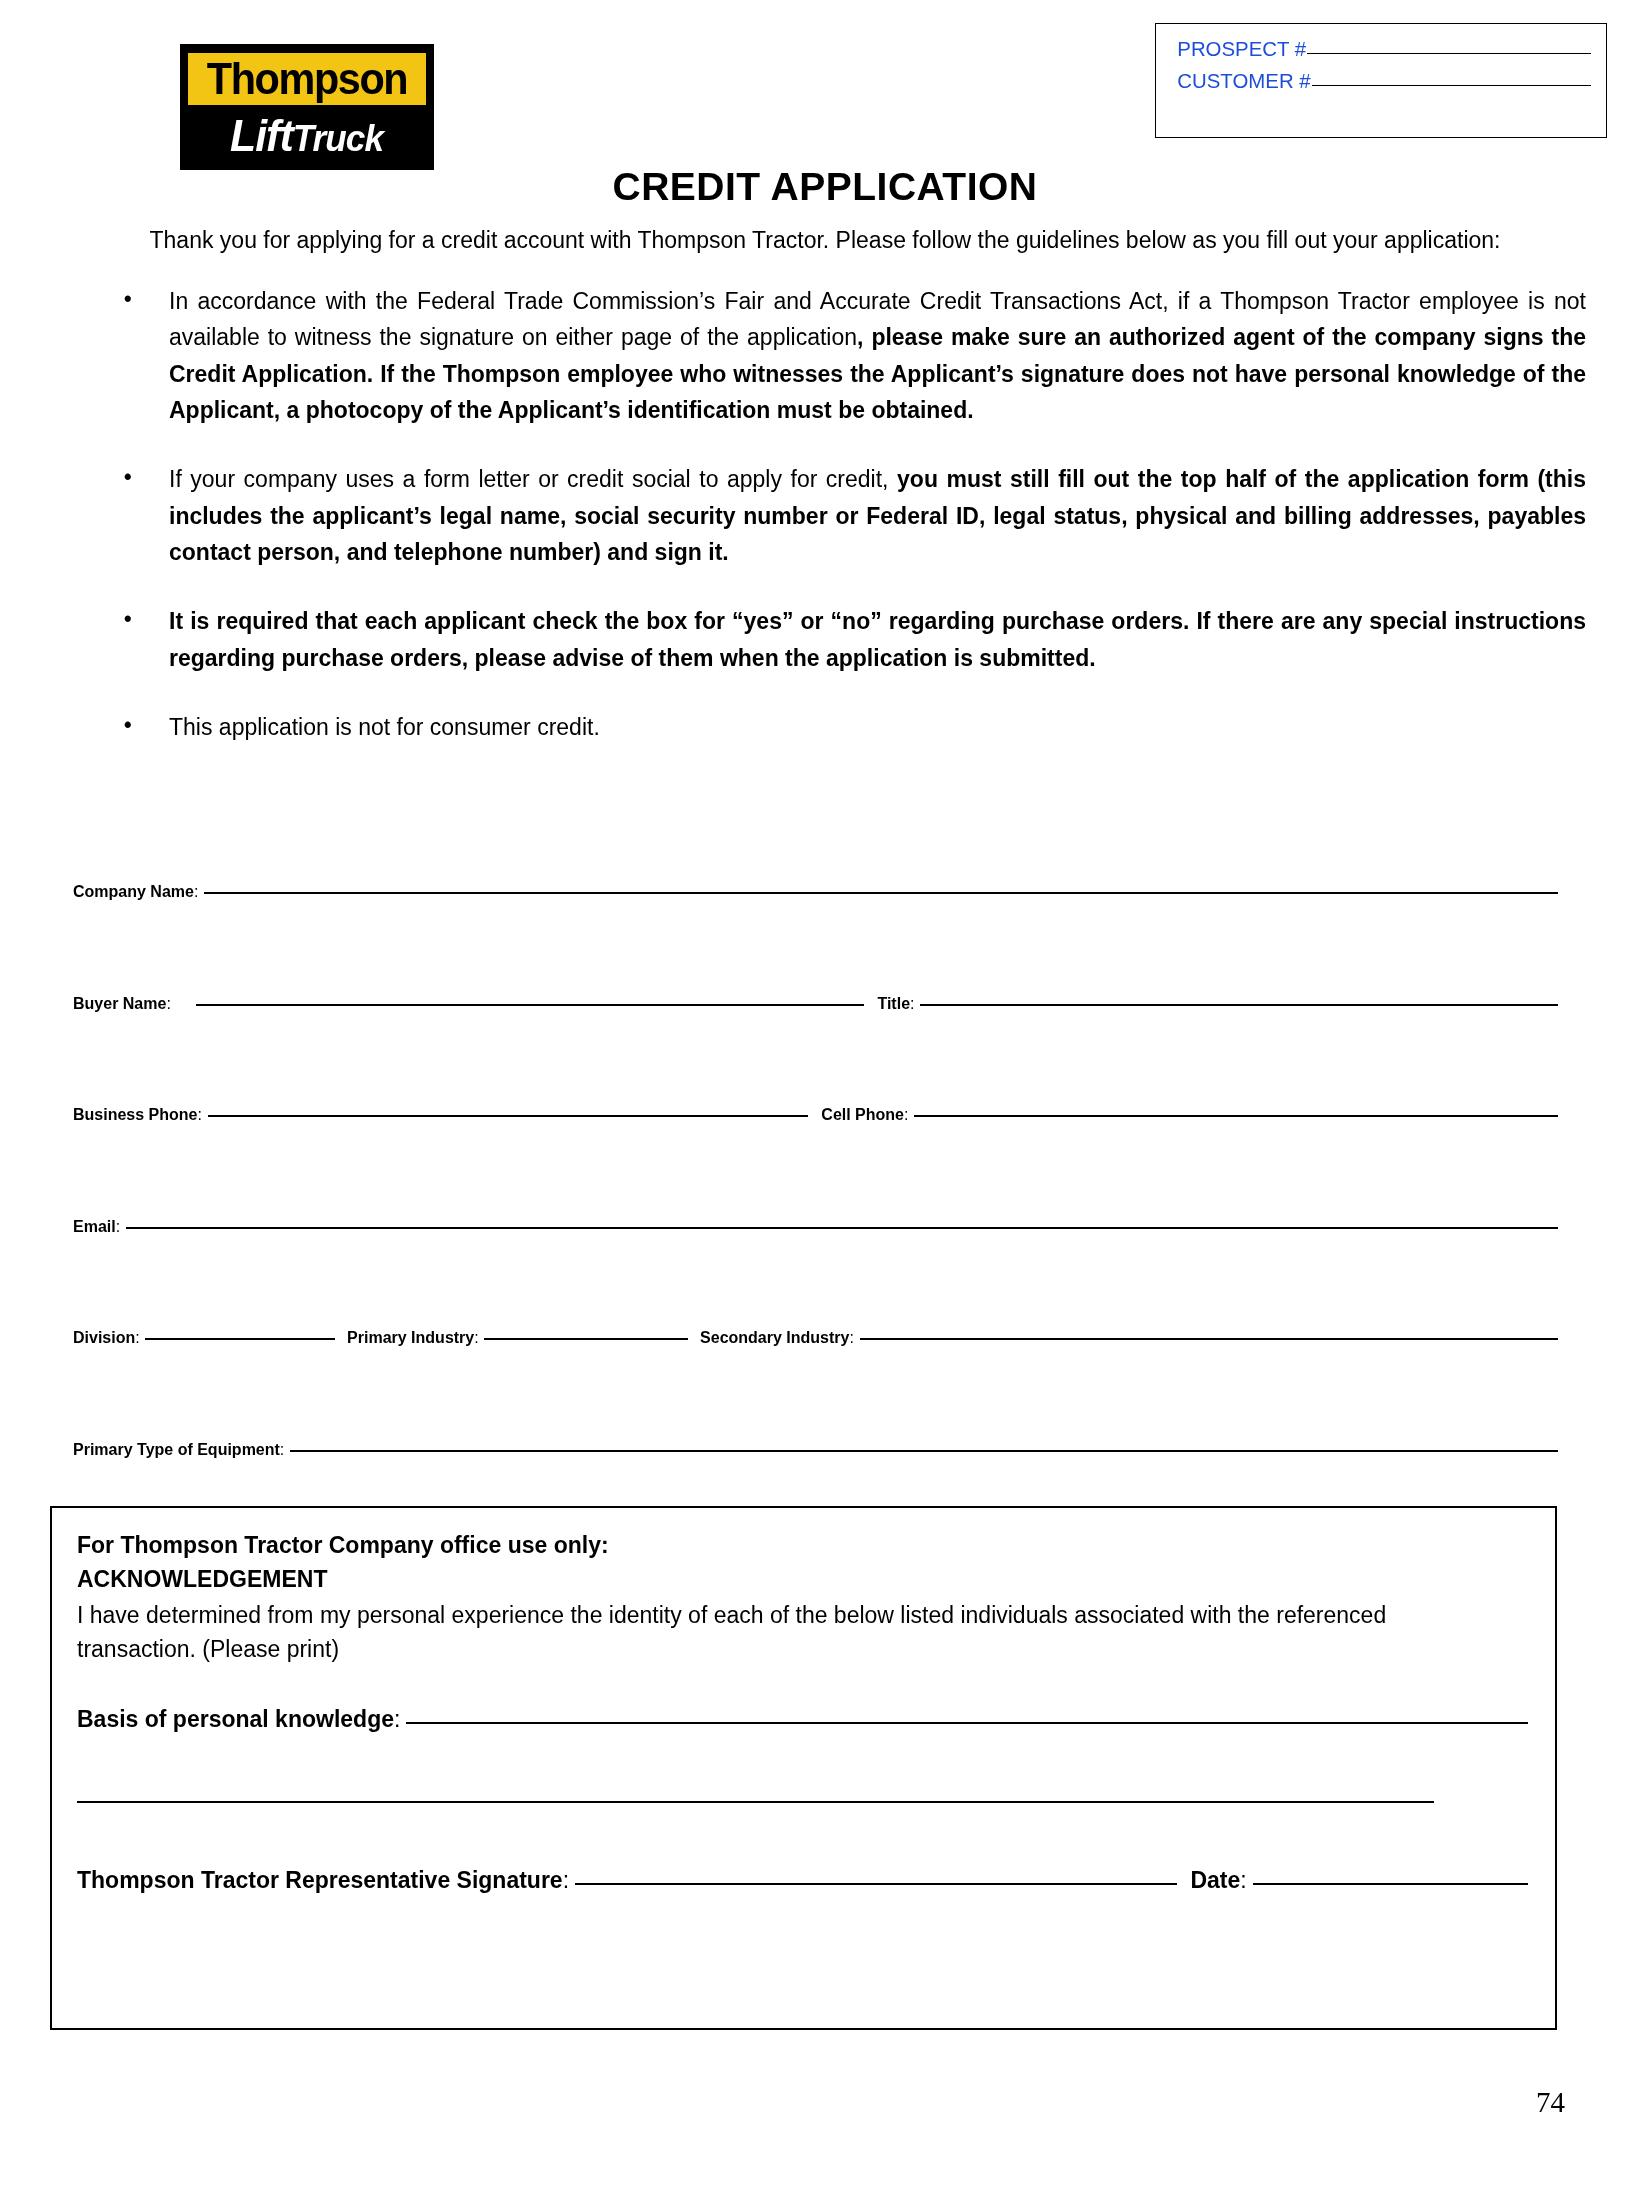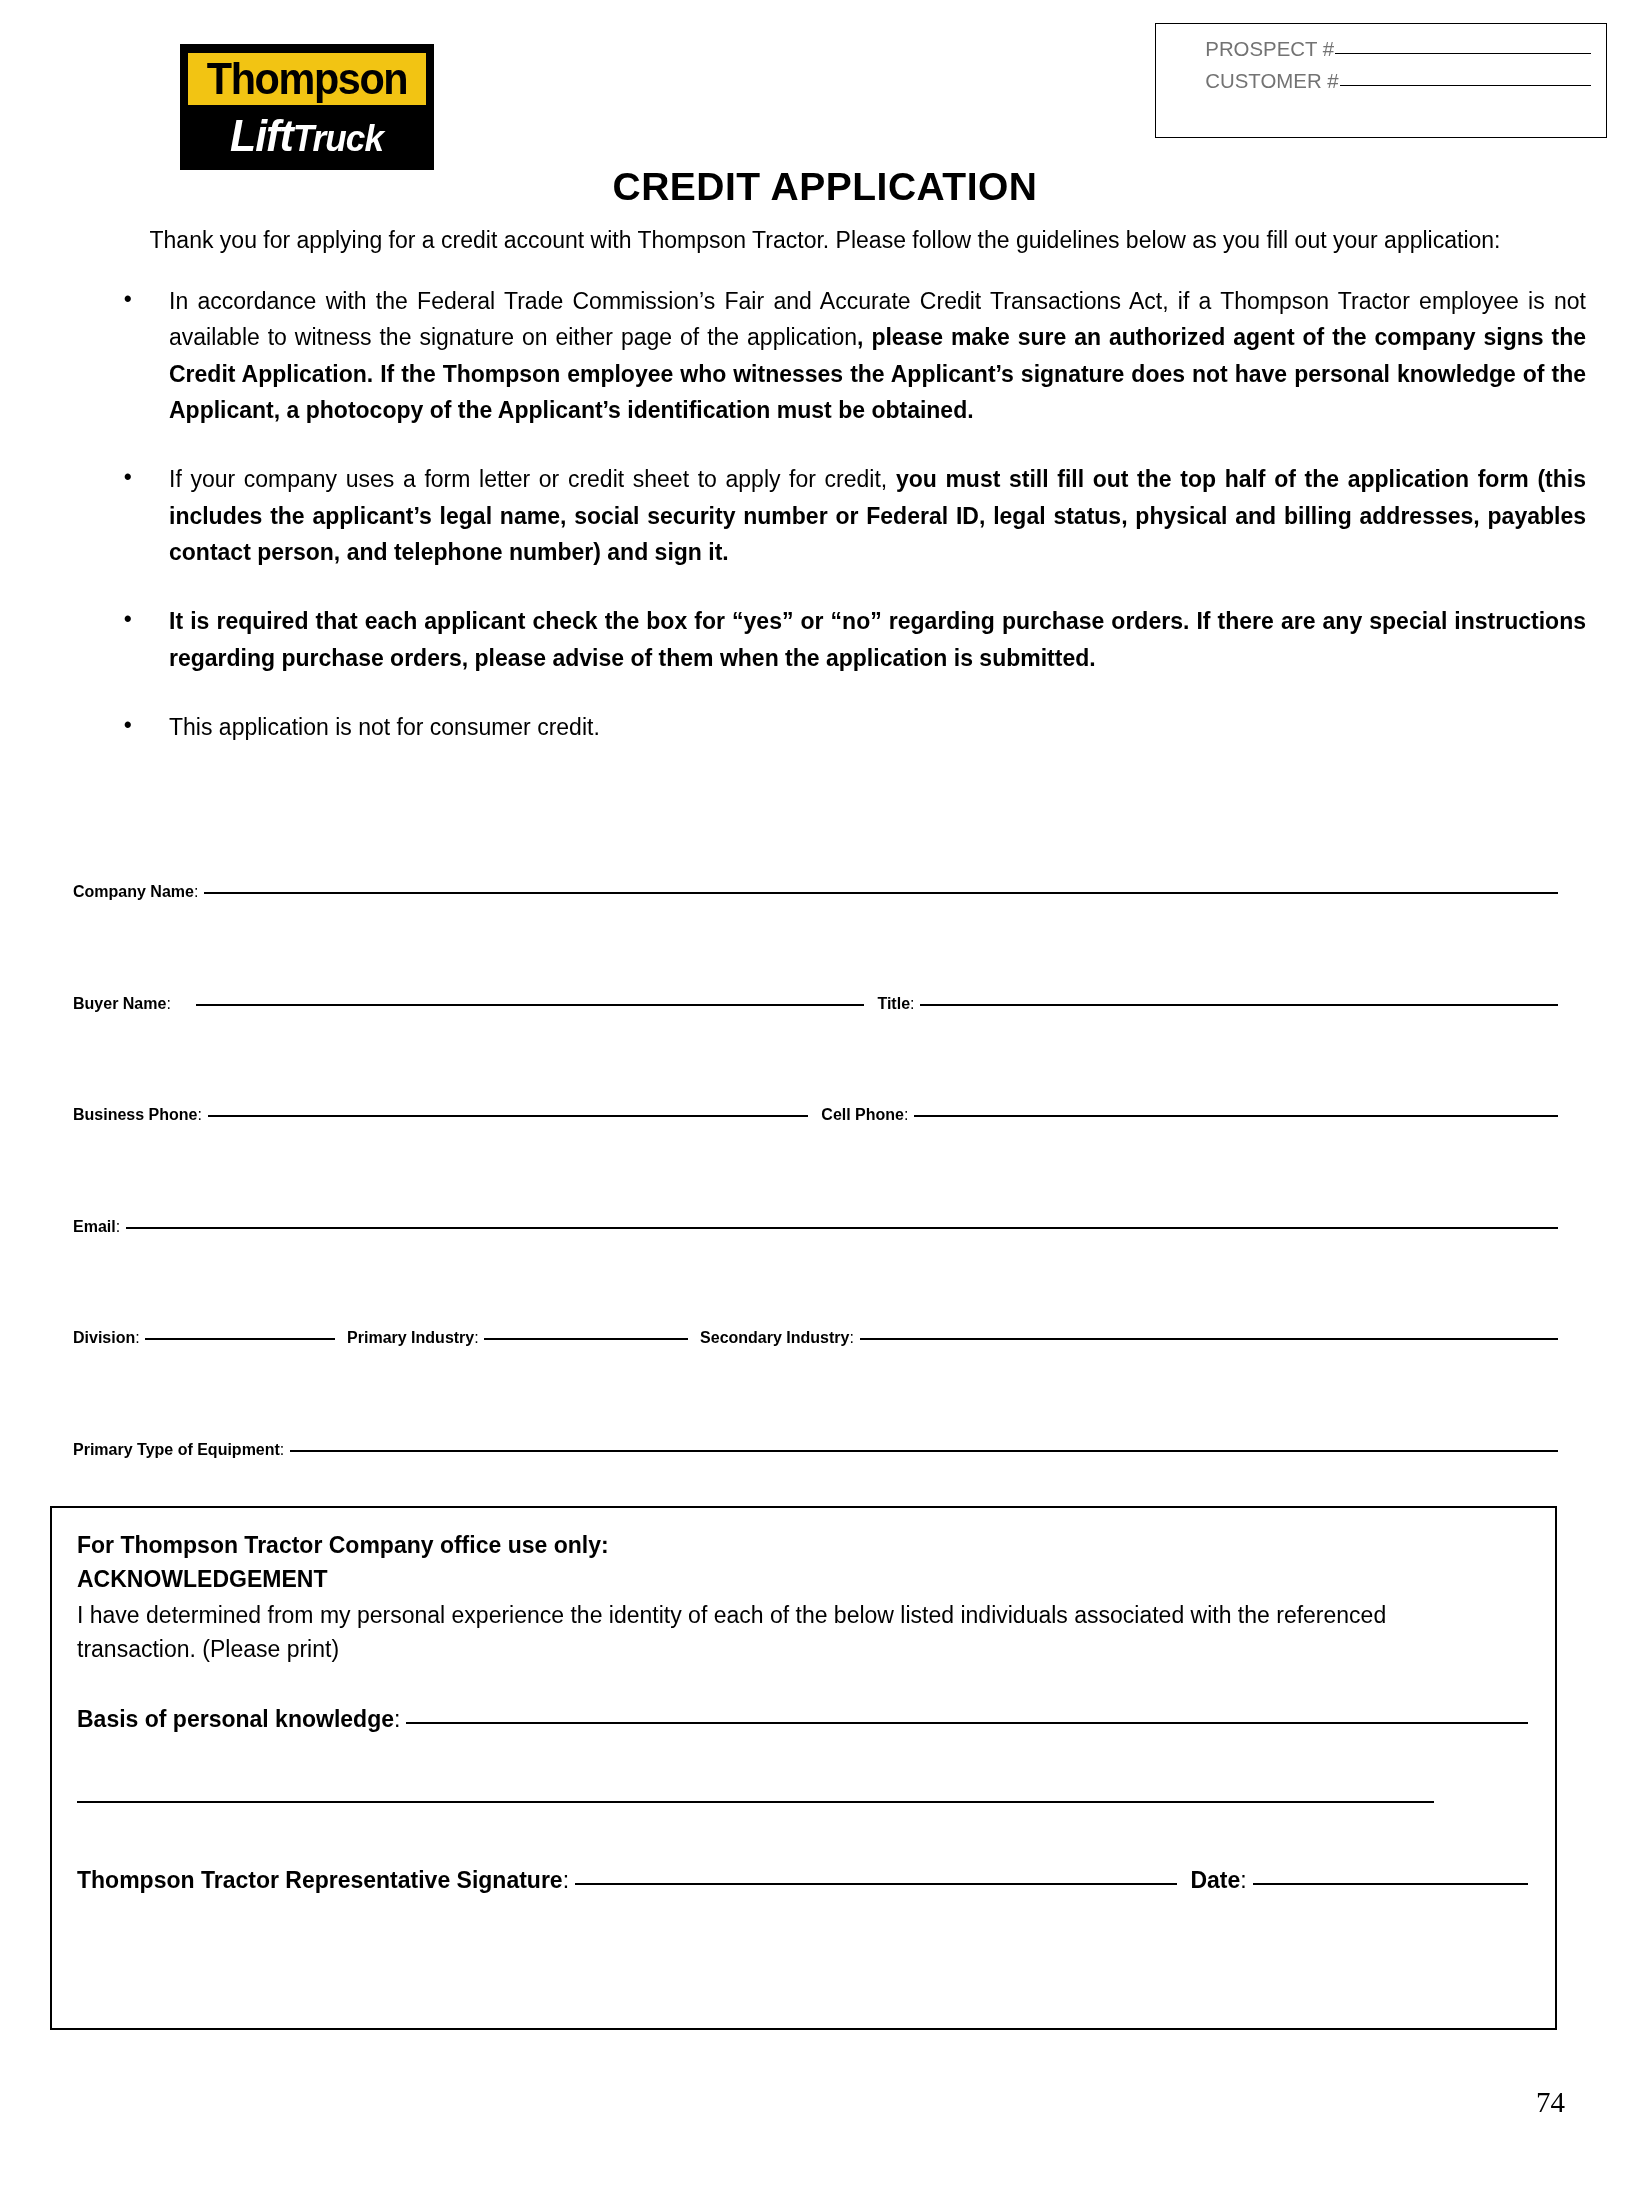--- a/index.html
+++ b/index.html
@@ -80,26 +80,25 @@
     left: 1155px;
     top: 23px;
     width: 452px;
     height: 115px;
     border: 1.9px solid #000000;
     box-sizing: border-box;
     padding: 13.6px 15.5px 0 21.3px;
   }
   .pc-row {
     font-size: 20.4px;
-    color: #737373;
+    color: #1d4ed8;
     white-space: nowrap;
     margin-bottom: 9.7px;
     display: flex;
     align-items: baseline;
-    margin-left: 28px;
   }
   .pc-label { flex: 0 0 auto; }
   .pc-rule {
     flex: 1 1 auto;
     border-bottom: 1.6px solid #000;
     height: 0;
     margin-left: 1px;
     position: relative;
     top: -1.9px;
   }
@@ -240,21 +239,21 @@
     <span class="pc-rule"></span>
   </div>
 </div>
 
 <div class="title">CREDIT APPLICATION</div>
 
 <div class="intro">Thank you for applying for a credit account with Thompson Tractor. Please follow the guidelines below as you fill out your application:</div>
 
 <div class="bullets">
   <div class="bullet"><span>In accordance with the Federal Trade Commission’s Fair and Accurate Credit Transactions Act, if a Thompson Tractor employee is not available to witness the signature on either page of the application</span><b>, please make sure an authorized agent of the company signs the Credit Application. If the Thompson employee who witnesses the Applicant’s signature does not have personal knowledge of the Applicant, a photocopy of the Applicant’s identification must be obtained.</b><span></span></div>
-  <div class="bullet"><span>If your company uses a form letter or credit sheet to apply for credit, </span><b>you must still fill out the top half of the application form (this includes the applicant’s legal name, social security number or Federal ID, legal status, physical and billing addresses, payables contact person, and telephone number) and sign it.</b><span></span></div>
+  <div class="bullet"><span>If your company uses a form letter or credit social to apply for credit, </span><b>you must still fill out the top half of the application form (this includes the applicant’s legal name, social security number or Federal ID, legal status, physical and billing addresses, payables contact person, and telephone number) and sign it.</b><span></span></div>
   <div class="bullet"><span></span><b>It is required that each applicant check the box for “yes” or “no” regarding purchase orders. If there are any special instructions regarding purchase orders, please advise of them when the application is submitted.</b><span></span></div>
   <div class="bullet"><span>This application is not for consumer credit.</span><b></b><span></span></div>
 </div>
 
 <div class="field-row" style="top:883px;">
   <span class="f-label"><span>Company Name</span><span class="colon">:</span></span>
   <span class="f-rule grow"></span>
 </div>
 
 <div class="field-row" style="top:995px;">

